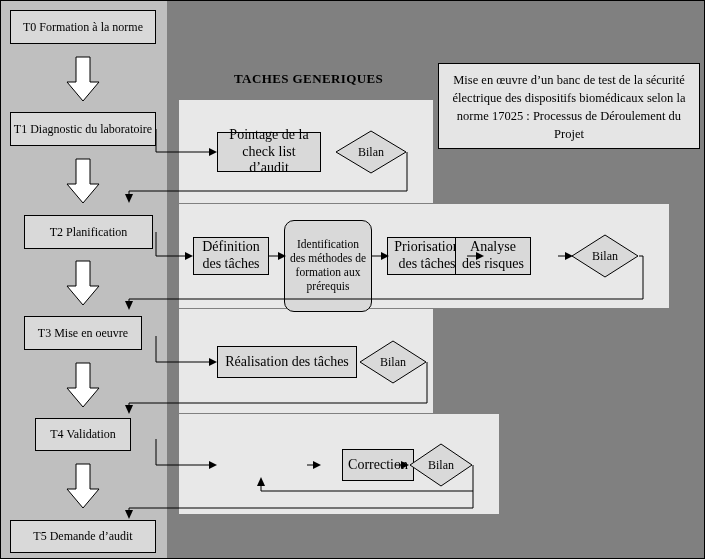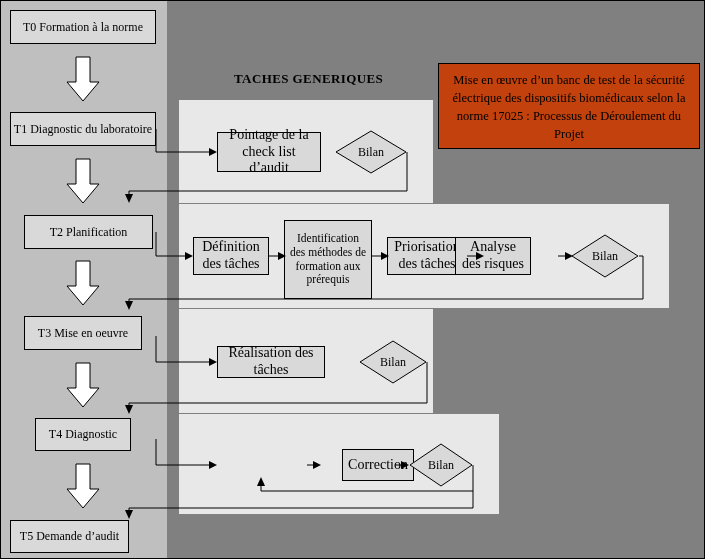--- a/index.html
+++ b/index.html
@@ -26,21 +26,21 @@
   .title{
     position:absolute;
     font-weight:bold;
     font-size:13px;
     letter-spacing:.4px;
     color:#000;
     margin-top:29px;
   }
   .legend{
     position:absolute;
-    background:#c2410c;
+    background:#e5e5e5;
     border:1px solid #000;
     box-sizing:border-box;
     text-align:center;
     font-size:12.5px;
     line-height:1.45;
     padding:7px 8px;
     color:#000;
   }
   .box{
     position:absolute;
@@ -87,22 +87,22 @@
   <div class="panel" style="left:178px;top:413px;width:320px;height:100px;"></div>
 
   <div class="title" style="left:233px;top:41px;">TACHES GENERIQUES</div>
 
   <div class="legend" style="left:437px;top:62px;width:262px;height:86px;">Mise en œuvre d’un banc de test de la sécurité électrique des dispositifs biomédicaux selon la norme 17025 : Processus de Déroulement du Projet</div>
 
   <div class="tbox" style="left:9px;top:9px;width:146px;height:34px;font-family:Liberation Serif, serif;">T0 Formation à la norme</div>
   <div class="tbox" style="left:9px;top:111px;width:146px;height:34px;">T1 Diagnostic du laboratoire</div>
   <div class="tbox" style="left:23px;top:214px;width:129px;height:34px;">T2 Planification</div>
   <div class="tbox" style="left:23px;top:315px;width:118px;height:34px;">T3 Mise en oeuvre</div>
-  <div class="tbox" style="left:34px;top:417px;width:96px;height:33px;">T4 Diagnostic</div>
-  <div class="tbox" style="left:9px;top:519px;width:119px;height:33px;">T5 Demande d’audit</div>
+  <div class="tbox" style="left:34px;top:417px;width:96px;height:33px;">T4 Validation</div>
+  <div class="tbox" style="left:9px;top:519px;width:146px;height:33px;">T5 Demande d’audit</div>
 
   <div class="arrow-down" style="left:64px;top:56px;">
     <svg width="36" height="46" viewBox="0 0 36 46">
       <polygon points="11,0 25,0 25,25 34,25 18,44 2,25 11,25" fill="#ffffff" stroke="#000000" stroke-width="1"></polygon>
     </svg>
   </div>
   <div class="arrow-down" style="left:64px;top:158px;">
     <svg width="36" height="46" viewBox="0 0 36 46">
       <polygon points="11,0 25,0 25,25 34,25 18,44 2,25 11,25" fill="#ffffff" stroke="#000000" stroke-width="1"></polygon>
     </svg>
@@ -133,21 +133,21 @@
   <div class="conn" style="left:150px;top:125px;">
     <svg width="280" height="80" viewBox="0 0 280 80">
       <path d="M5,3 L5,26 L62,26" fill="none" stroke="#000" stroke-width="1"></path>
       <polygon points="66,26 58,22 58,30" fill="#000"></polygon>
       <path d="M256,26 L256,65 L-22,65 L-22,72" fill="none" stroke="#000" stroke-width="1"></path>
       <polygon points="-22,77 -26,68 -18,68" fill="#000"></polygon>
     </svg>
   </div>
 
   <div class="box" style="left:192px;top:236px;width:76px;height:38px;padding:0 18px;">Définition des tâches</div>
-  <div class="box" style="left:283px;top:219px;width:88px;height:79px;padding:0 3px;font-size:11.5px;">Identification des méthodes de formation aux prérequis</div>
+  <div class="box" style="left:283px;top:219px;width:88px;height:92px;padding:0 3px;font-size:11.5px;border-radius:10px;">Identification des méthodes de formation aux prérequis</div>
   <div class="box" style="left:386px;top:236px;width:80px;height:38px;padding:0 3px;">Priorisation des tâches</div>
   <div class="box" style="left:454px;top:236px;width:76px;height:38px;padding:0 3px;">Analyse des risques</div>
   <div class="diamond-wrap" style="left:570px;top:233px;width:68px;height:44px;">
     <svg width="68" height="44" viewBox="0 0 68 44">
       <polygon points="34,1 67,22 34,43 1,22" fill="#d9d9d9" stroke="#000000" stroke-width="1"></polygon>
     </svg>
     <div class="diamond-label">Bilan</div>
   </div>
   <div class="conn" style="left:150px;top:228px;">
     <svg width="520" height="82" viewBox="0 0 520 82">
@@ -159,21 +159,21 @@
       <polygon points="238,27 230,23 230,31" fill="#000"></polygon>
       <path d="M316,27 L329,27" fill="none" stroke="#000" stroke-width="1"></path>
       <polygon points="333,27 325,23 325,31" fill="#000"></polygon>
       <path d="M407,27 L418,27" fill="none" stroke="#000" stroke-width="1"></path>
       <polygon points="422,27 414,23 414,31" fill="#000"></polygon>
       <path d="M488,27 L492,27 L492,70 L-22,70 L-22,76" fill="none" stroke="#000" stroke-width="1"></path>
       <polygon points="-22,81 -26,72 -18,72" fill="#000"></polygon>
     </svg>
   </div>
 
-  <div class="box" style="left:216px;top:345px;width:108px;height:32px;padding:0 4px;">Réalisation des tâches</div>
+  <div class="box" style="left:216px;top:345px;width:140px;height:32px;padding:0 4px;">Réalisation des tâches</div>
   <div class="diamond-wrap" style="left:358px;top:339px;width:68px;height:44px;">
     <svg width="68" height="44" viewBox="0 0 68 44">
       <polygon points="34,1 67,22 34,43 1,22" fill="#d9d9d9" stroke="#000000" stroke-width="1"></polygon>
     </svg>
     <div class="diamond-label">Bilan</div>
   </div>
   <div class="conn" style="left:150px;top:332px;">
     <svg width="290" height="82" viewBox="0 0 290 82">
       <path d="M5,3 L5,29 L62,29" fill="none" stroke="#000" stroke-width="1"></path>
       <polygon points="66,29 58,25 58,33" fill="#000"></polygon>

